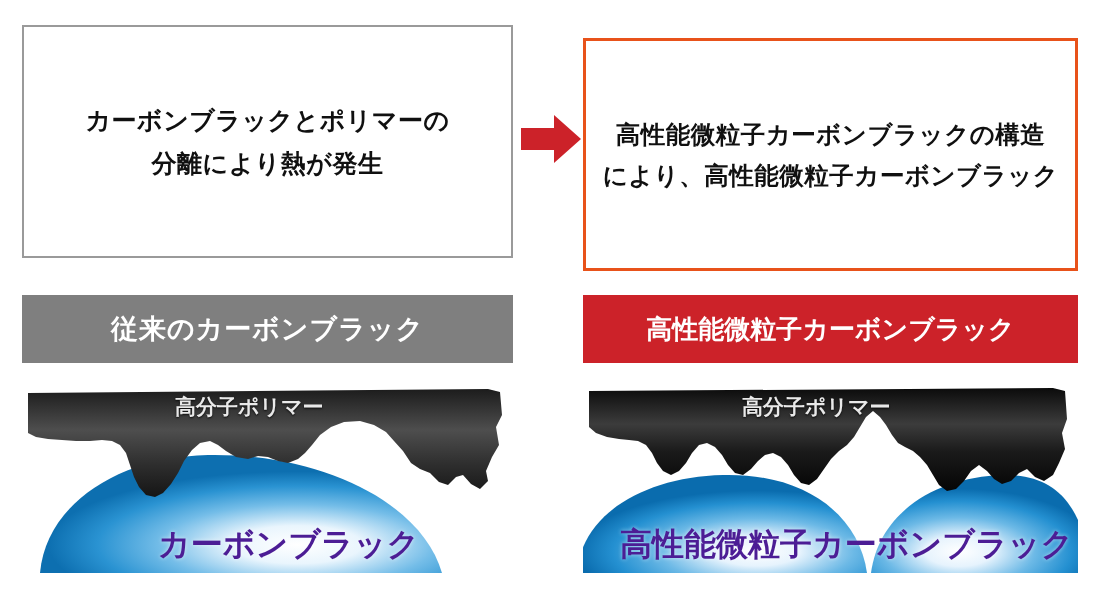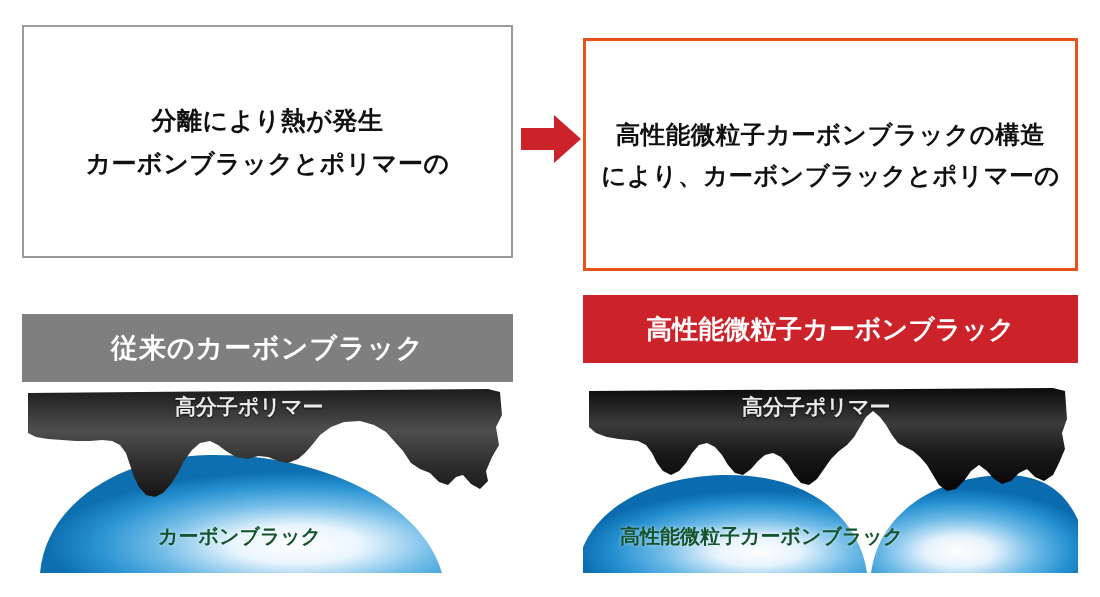--- a/index.html
+++ b/index.html
@@ -52,21 +52,20 @@
   .bar{
     position:absolute;
     box-sizing:border-box;
     display:flex;
     align-items:center;
     justify-content:center;
   }
   #bar-left{
     left:22px;top:295px;width:491px;height:68px;
     background:#7F7F7F;
-    margin-top:19px;
   }
   #bar-right{
     left:583px;top:295px;width:495px;height:68px;
     background:#CC2229;
   }
   .bar .bar-text{
     color:#ffffff;
     font-size:27px;
     font-weight:700;
     letter-spacing:1px;
@@ -85,49 +84,49 @@
     white-space:nowrap;
     font-weight:700;
     pointer-events:none;
   }
   .polymer-label{
     color:#e9e9e9;
     font-size:21px;
     text-shadow:0 1px 2px rgba(0,0,0,.85);
   }
   .cb-label{
-    color:#14532d;
-    font-size:20px;
+    color:#4c1d95;
+    font-size:32px;
     text-shadow:0 0 4px rgba(255,255,255,.55);
     font-family:Liberation Serif, serif;
   }
   #lbl-poly-left{left:175px;top:393px;}
   #lbl-poly-right{left:742px;top:393px;}
   #lbl-cb-left{left:158px;top:523px;}
   #lbl-cb-right{left:620px;top:523px;}
 </style>
 </head>
 <body>
 
 <div class="stage">
 
   <div class="callout" id="box-left">
+    <div class="line">カーボンブラックとポリマーの</div>
     <div class="line">分離により熱が発生</div>
-    <div class="line">カーボンブラックとポリマーの</div>
   </div>
 
   <div id="arrow">
     <svg viewBox="0 0 60 52" xmlns="http://www.w3.org/2000/svg" aria-hidden="true">
       <path d="M0 15 L33 15 L33 2 L60 26 L33 50 L33 37 L0 37 Z" fill="#CC2229"></path>
     </svg>
   </div>
 
   <div class="callout" id="box-right">
     <div class="line">高性能微粒子カーボンブラックの構造</div>
-    <div class="line">により、カーボンブラックとポリマーの</div>
+    <div class="line">により、高性能微粒子カーボンブラック</div>
   </div>
 
   <div class="bar" id="bar-left">
     <span class="bar-text">従来のカーボンブラック</span>
   </div>
 
   <div class="bar" id="bar-right">
     <span class="bar-text">高性能微粒子カーボンブラック</span>
   </div>
 

